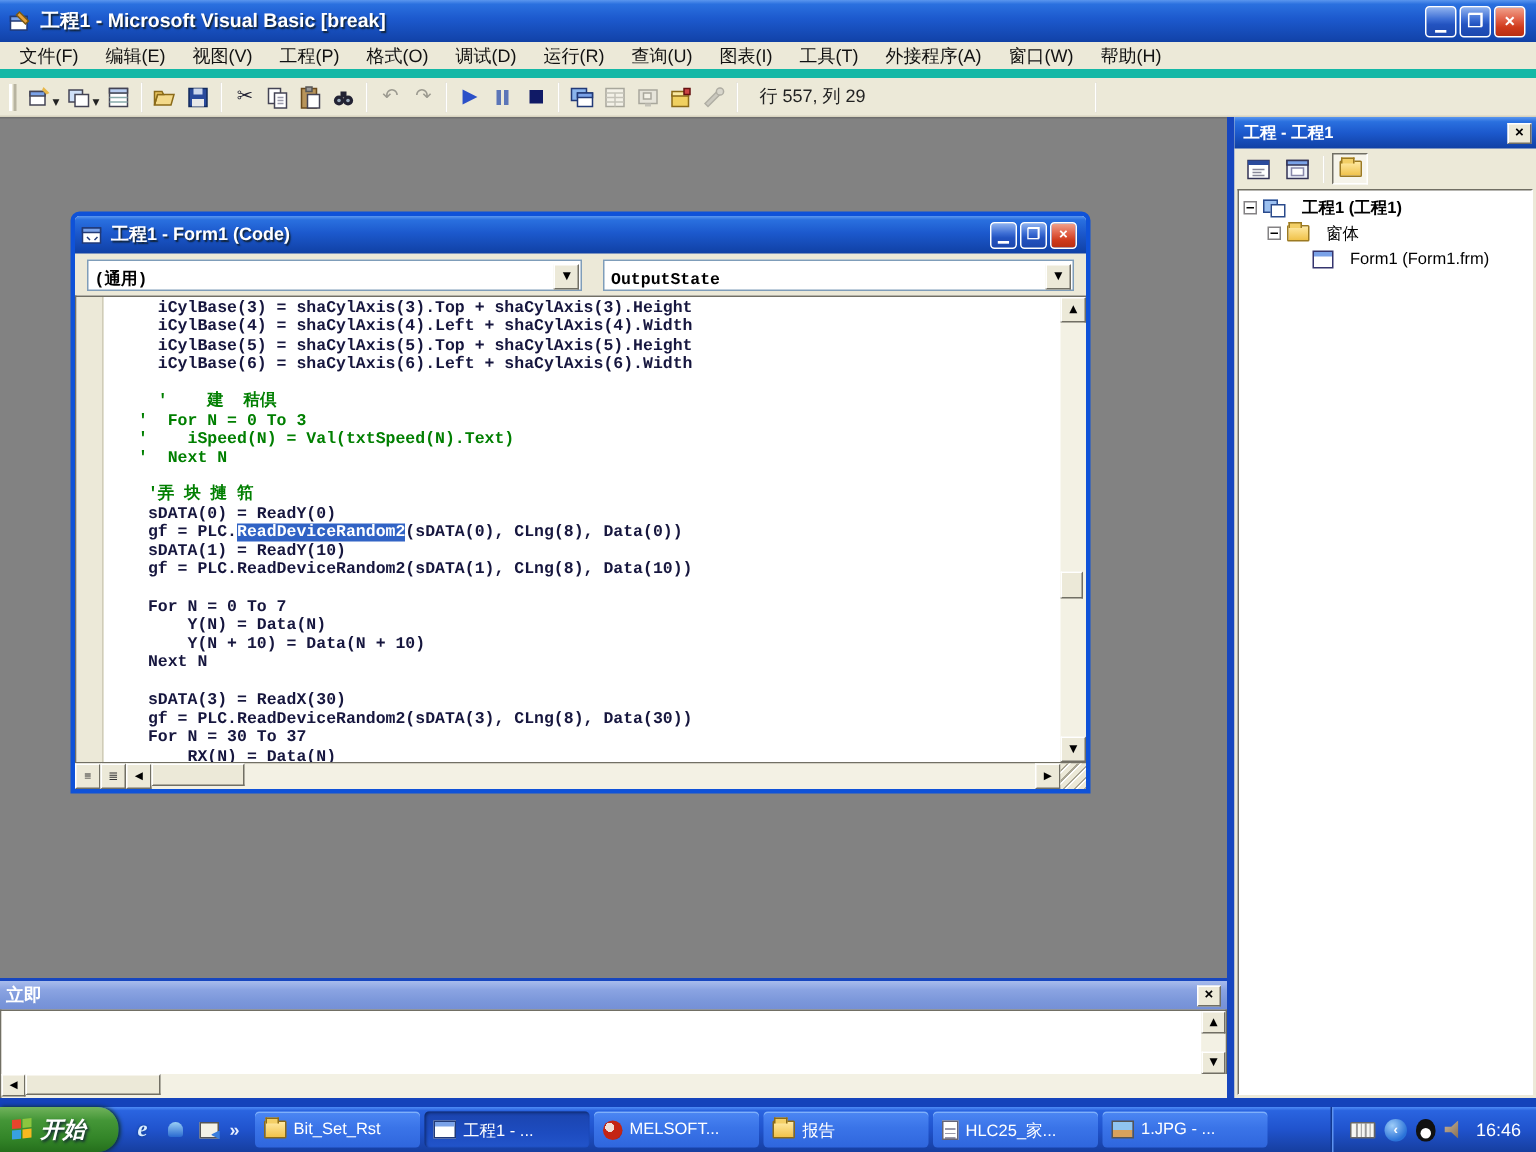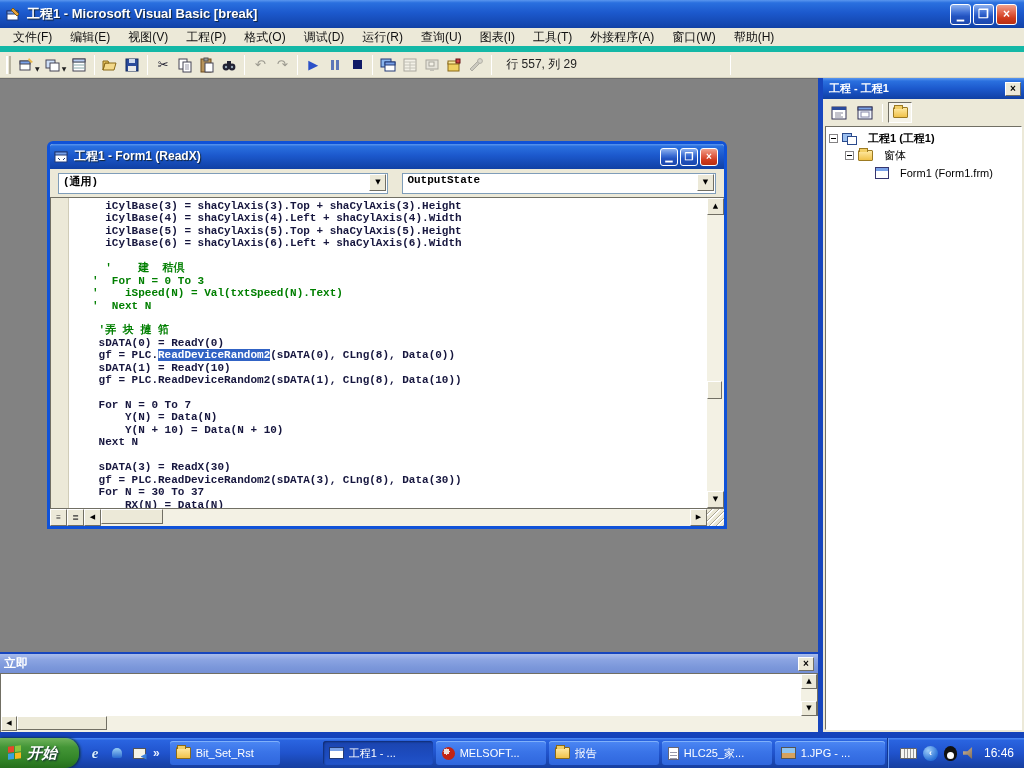--- a/index.html
+++ b/index.html
@@ -46,21 +46,21 @@
   .project-panel { flex:1; background:#ece9d8; display:flex; flex-direction:column; }
 
   
   .code-window { position:absolute; left:47px; top:62px; width:680px; height:388px;
     border:3px solid #0f52d8; border-radius:6px 6px 0 0; background:#ece9d8; display:flex; flex-direction:column; }
   .cw-titlebar { height:25px; background:linear-gradient(180deg,#5a96ee 0%,#2a70df 10%,#1c59cd 45%,#1040a4 100%);
     display:flex; align-items:center; padding:0 4px; border-radius:3px 3px 0 0; }
   .cw-title { color:#fff; font-weight:bold; font-size:12px; margin-left:5px; flex:1; white-space:nowrap; text-shadow:1px 1px 1px #123; }
   .cw-titlebar .xp-btn { width:18px; height:18px; font-size:10px; }
   .combo-row { height:28px; display:flex; align-items:center; gap:14px; padding:0 8px; }
-  .combo { height:21px; background:#fff; border:1px solid #7f9db9; display:flex; align-items:flex-start; }
+  .combo { height:21px; background:#fff; border:1px solid #7f9db9; display:flex; align-items:flex-end; }
   .combo-obj { width:335px; } .combo-proc { width:318px; }
   .combo-text { flex:1; font-family:"Liberation Mono", monospace; font-weight:bold; font-size:11px; padding:0 4px; white-space:nowrap; overflow:hidden; }
   .combo-btn { width:17px; height:17px; margin-right:1px; background:#ece9d8;
     border:1px solid; border-color:#fff #716f64 #716f64 #fff; display:flex; align-items:center; justify-content:center; }
   .combo-btn .arr { font-family:"DejaVu Sans", sans-serif; font-size:7px; color:#000; }
   .cw-body { flex:1; display:flex; border-top:1px solid #716f64; border-left:1px solid #716f64; background:#fff; overflow:hidden; }
   .code-margin { width:18px; background:#ece9d8; border-right:1px solid #d0ccb8; }
   .code-pre { flex:1; padding:2px 0 0 4px; overflow:hidden; white-space:pre;
     font-family:"Liberation Mono","DejaVu Sans Mono", monospace; font-size:11px; font-weight:bold; line-height:12.45px; color:#16163e; }
   .code-line { white-space:pre; height:12.45px;margin-left:19px; }
@@ -132,21 +132,21 @@
   .quicklaunch { display:flex; align-items:center; gap:6px; padding:0 8px; }
   .ql-icon { width:16px; height:16px; display:flex; align-items:center; justify-content:center; }
   .ie-e { color:#d8ecff; font-family:"Liberation Serif", serif; font-style:italic; font-weight:bold; font-size:15px; text-shadow:0 0 2px #0a3a80; }
   .msn-guy { width:10px; height:10px; border-radius:50% 50% 20% 20%; background:linear-gradient(180deg,#9ad0f5,#2a6ad0); }
   .mail-ico { width:13px; height:11px; background:#f4f2e6; border:1px solid #555; position:relative; }
   .mail-ico::after { content:""; position:absolute; right:-2px; bottom:-2px; width:6px; height:6px; background:#3a7edc; clip-path:polygon(0 50%,100% 0,100% 100%); }
   .ql-more { color:#e8f0ff; font-size:12px; font-weight:bold; }
   .tasks { flex:1; display:flex; gap:3px; padding:8px 2px; overflow:hidden; }
   .task-btn { width:110px; height:24px; border-radius:3px; display:flex; align-items:center; gap:5px; padding:0 6px;
     background:linear-gradient(180deg,#4c87f4 0%,#3a74e8 45%,#2f66dd 100%); box-shadow:inset 0 1px 0 #7fb0fa; color:#fff; font-size:11px; white-space:nowrap; overflow:hidden; }
-  .task-btn.active { background:linear-gradient(180deg,#1b44ae 0%,#1d4cc0 60%,#2254ca 100%); box-shadow:inset 1px 1px 2px #0e2a70;margin-left:40px; }
+  .task-btn.active { background:linear-gradient(180deg,#1b44ae 0%,#1d4cc0 60%,#2254ca 100%); box-shadow:inset 1px 1px 2px #0e2a70; }
   .task-label { overflow:hidden; text-overflow:ellipsis; }
   .t-ico { width:15px; height:12px; flex:none; position:relative; }
   .t-folder { background:linear-gradient(180deg,#ffe9a2,#f0c24a); border:1px solid #8a6a18; border-radius:1px; }
   .t-folder::before { content:""; position:absolute; top:-3px; left:0; width:7px; height:3px; background:#f3cf66; border:1px solid #8a6a18; border-bottom:none; }
   .t-vb { background:#fff; border:1px solid #223a77; } .t-vb::before { content:""; position:absolute; left:0; right:0; top:0; height:3px; background:#7aa2e8; }
   .t-mel { width:13px; height:13px; border-radius:50%; background:radial-gradient(circle at 35% 35%, #f0e0d8 0 25%, #c42414 26% 70%, #5a0a06 100%); }
   .t-doc { width:11px; height:13px; background:#fff; border:1px solid #667;
     background-image:repeating-linear-gradient(180deg,transparent 0 2px,#99a 2px 3px); background-size:7px 100%; background-position:1px 2px; background-repeat:no-repeat; }
   .t-img { background:linear-gradient(180deg,#8fc4f0 0 55%,#d8a25c 55% 100%); border:1px solid #555; }
   .tray { display:flex; align-items:center; gap:6px; padding:0 10px 0 12px; height:30px;
@@ -331,21 +331,21 @@
 
           <div class="code-window">
             <div class="cw-titlebar">
               <span class="ico" style="width:15px;height:14px;">
                 <svg width="15" height="14">
                     <rect x="1" y="2" width="12" height="10" fill="#fff" stroke="#223a77"></rect>
                     <rect x="1" y="2" width="12" height="3" fill="#7aa2e8" stroke="#223a77"></rect>
                     <path d="M4 8 l2 2 M11 8 l-2 2" stroke="#223a77"></path>
                   </svg>
               </span>
-              <span class="cw-title">工程1 - Form1 (ReadX)</span>
+              <span class="cw-title">工程1 - Form1 (Code)</span>
               <span class="win-btns">
                 <span class="xp-btn">
                     <span class="glyph-min">▁</span>
                   </span>
                 <span class="xp-btn">❐</span>
                 <span class="xp-btn close">×</span>
               </span>
             </div>
             <div class="combo-row">
               <span class="combo combo-obj">

